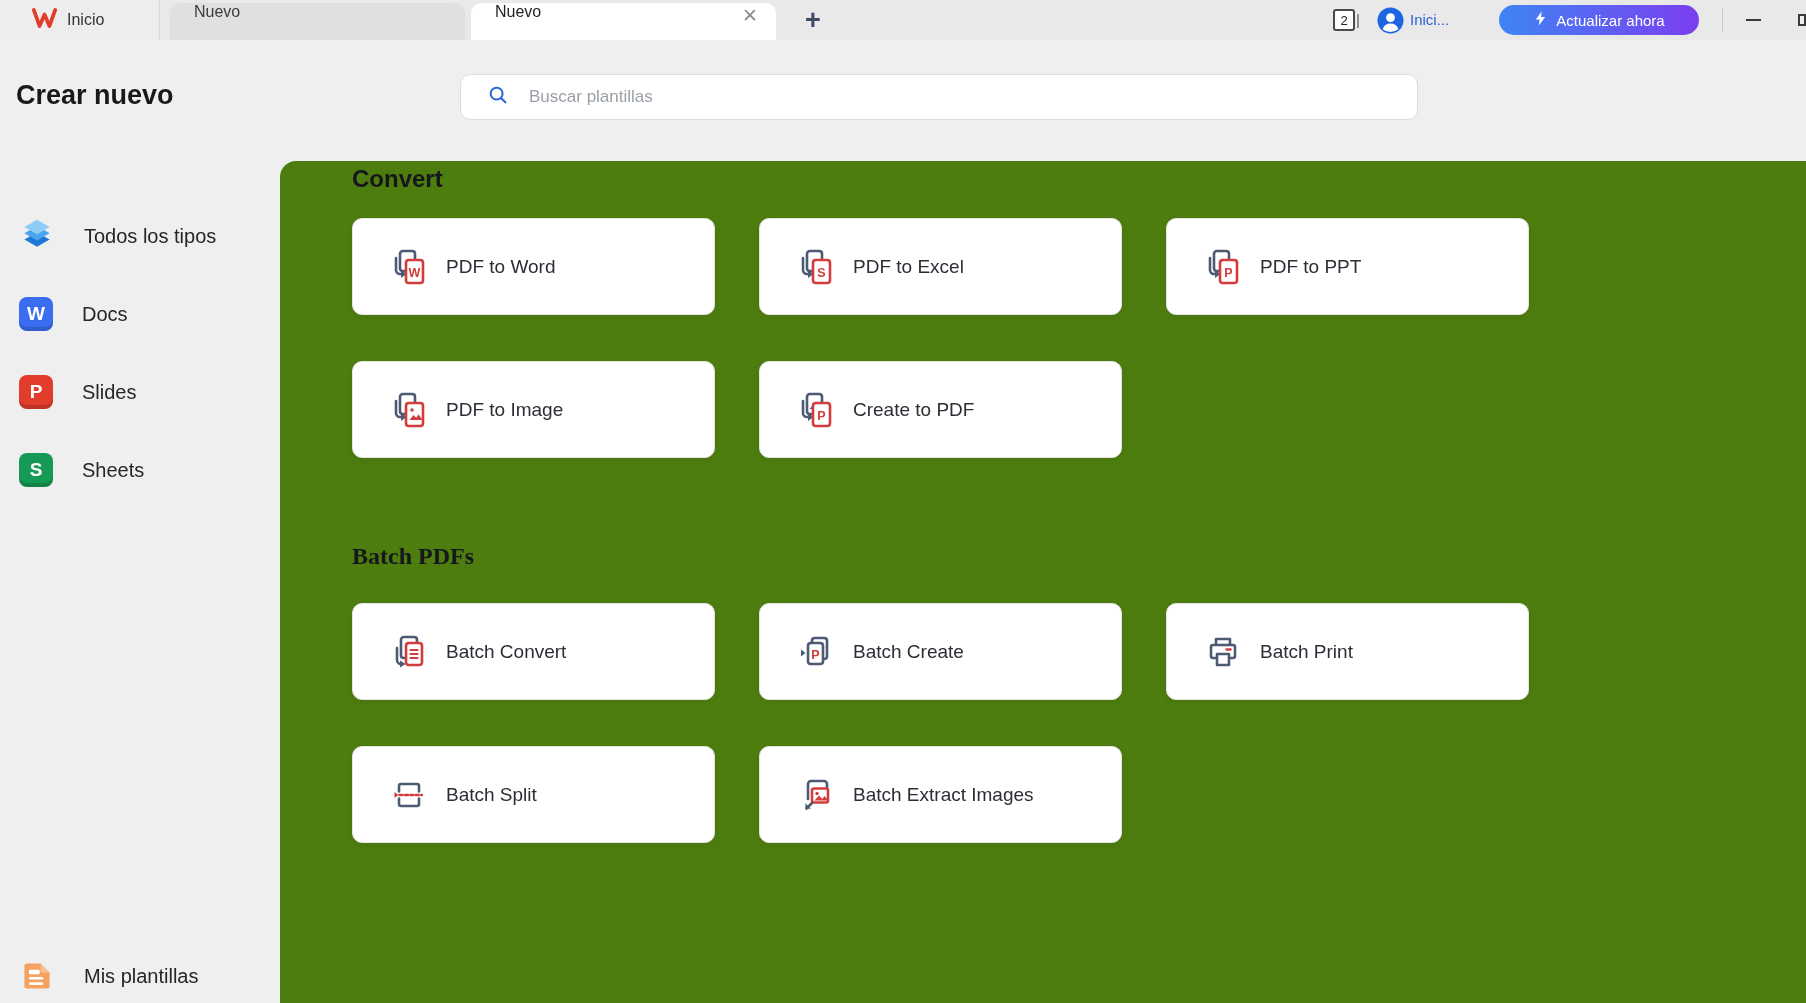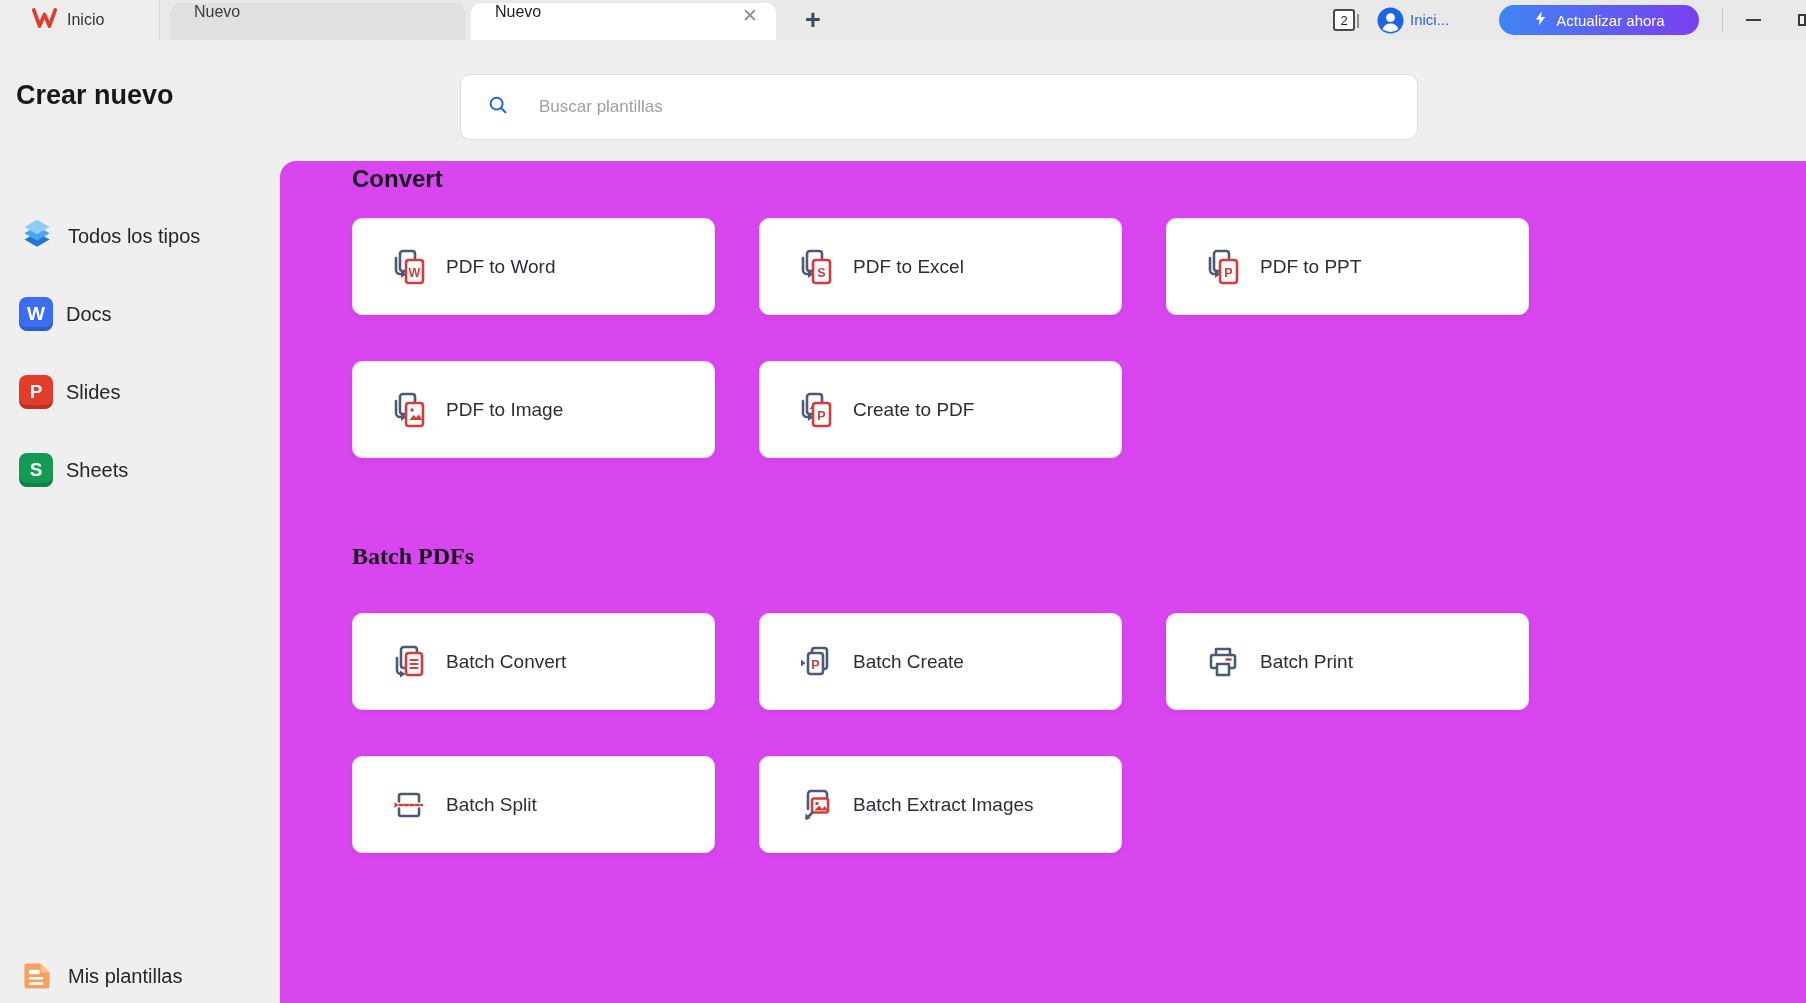--- a/index.html
+++ b/index.html
@@ -22,40 +22,40 @@
   .update-btn { position:absolute; left:1499px; top:5px; width:200px; height:30px; border-radius:15px; border:none; background:linear-gradient(90deg,#3f85f4,#7b3ef0); color:#fff; font-size:15px; display:flex; align-items:center; justify-content:center; gap:8px; cursor:pointer; font-family:"Liberation Sans",sans-serif; }
   .tb-divider { position:absolute; left:1722px; top:8px; width:1px; height:24px; background:#c9c9c9; }
   .win-btn { position:absolute; top:0; height:40px; display:flex; align-items:center; justify-content:center; cursor:pointer; }
   .min-btn { left:1736px; width:34px; }
   .min-btn i { display:block; width:15px; height:2px; background:#3a3a3a; }
   .restore-btn { left:1790px; width:16px; overflow:hidden; }
   .restore-btn i { display:block; width:12px; height:12px; border:2px solid #3a3a3a; margin-left:8px; background:#efefef; }
 
   
   .page-title { position:absolute; left:16px; top:80px; font-size:27px; font-weight:bold; color:#191919; }
-  .searchbar { position:absolute; left:460px; top:74px; width:958px; height:66px; background:#fff; border:1px solid #dcdcdc; border-radius:10px; display:flex; align-items:center; padding-left:26px; gap:30px; }
+  .searchbar { position:absolute; left:460px; top:74px; width:958px; height:46px; background:#fff; border:1px solid #dcdcdc; border-radius:10px; display:flex; align-items:center; padding-left:26px; gap:20px; }
   .searchbar input { flex:1; border:none; outline:none; font-size:17px; color:#333; background:transparent; font-family:"Liberation Sans",sans-serif; }
   .searchbar input::placeholder { color:#9aa0a6; }
 
   
   .sidebar { position:absolute; left:0; top:40px; width:280px; height:963px; }
   .side-item { position:absolute; left:0; width:264px; height:68px; display:flex; align-items:center; padding-left:19px; cursor:pointer; }
   .side-item .tile { width:34px; height:34px; border-radius:8px; display:flex; align-items:center; justify-content:center; color:#fff; font-size:19px; font-weight:bold; box-shadow:inset 0 -4px rgba(0,0,0,0.15); flex:0 0 auto; }
   .side-item .svg-ic { width:36px; height:36px; flex:0 0 auto; }
-  .side-item .lbl { margin-left:13px; font-size:20px; color:#262626; white-space:nowrap; }
+  .side-item .lbl { margin-left:29px; font-size:20px; color:#262626; white-space:nowrap; }
   .side-item.selected { background:#fff; border-radius:0 12px 12px 0; }
   .side-item.selected::before { content:''; position:absolute; left:0; top:14px; width:4px; height:40px; border-radius:2px; background:#e0314b; }
 
   
-  .content { position:absolute; left:280px; top:161px; width:1526px; height:842px; background:#d946ef; border-top-left-radius:16px; padding:2px 0 0 72px; overflow:hidden; }
+  .content { position:absolute; left:280px; top:161px; width:1526px; height:842px; background:#4d7c0f; border-top-left-radius:16px; padding:2px 0 0 72px; overflow:hidden; }
   .section-title { font-size:24px; font-weight:bold; color:#15171c; }
   .sec-convert .section-title { margin-top:2px; }
   .sec-convert .grid { margin-top:25px; }
   .sec-batch .section-title { margin-top:85px;font-family:Liberation Serif, serif; }
-  .sec-batch .grid { margin-top:43px; }
+  .sec-batch .grid { margin-top:33px; }
   .grid { display:grid; grid-template-columns:repeat(3,363px); column-gap:44px; row-gap:46px; }
   .card { height:97px; background:#fff; border:1px solid #e4e4e4; border-radius:10px; box-shadow:0 3px 8px rgba(0,0,0,0.05); display:flex; align-items:center; padding-left:36px; gap:17px; cursor:pointer; }
   .card .cicon { width:40px; height:40px; flex:0 0 auto; }
   .card .clabel { font-size:19px; color:#2b2e35; white-space:nowrap; }
 </style>
 </head>
 <body>
 
 <div class="topbar">
   <div class="home-tab">

